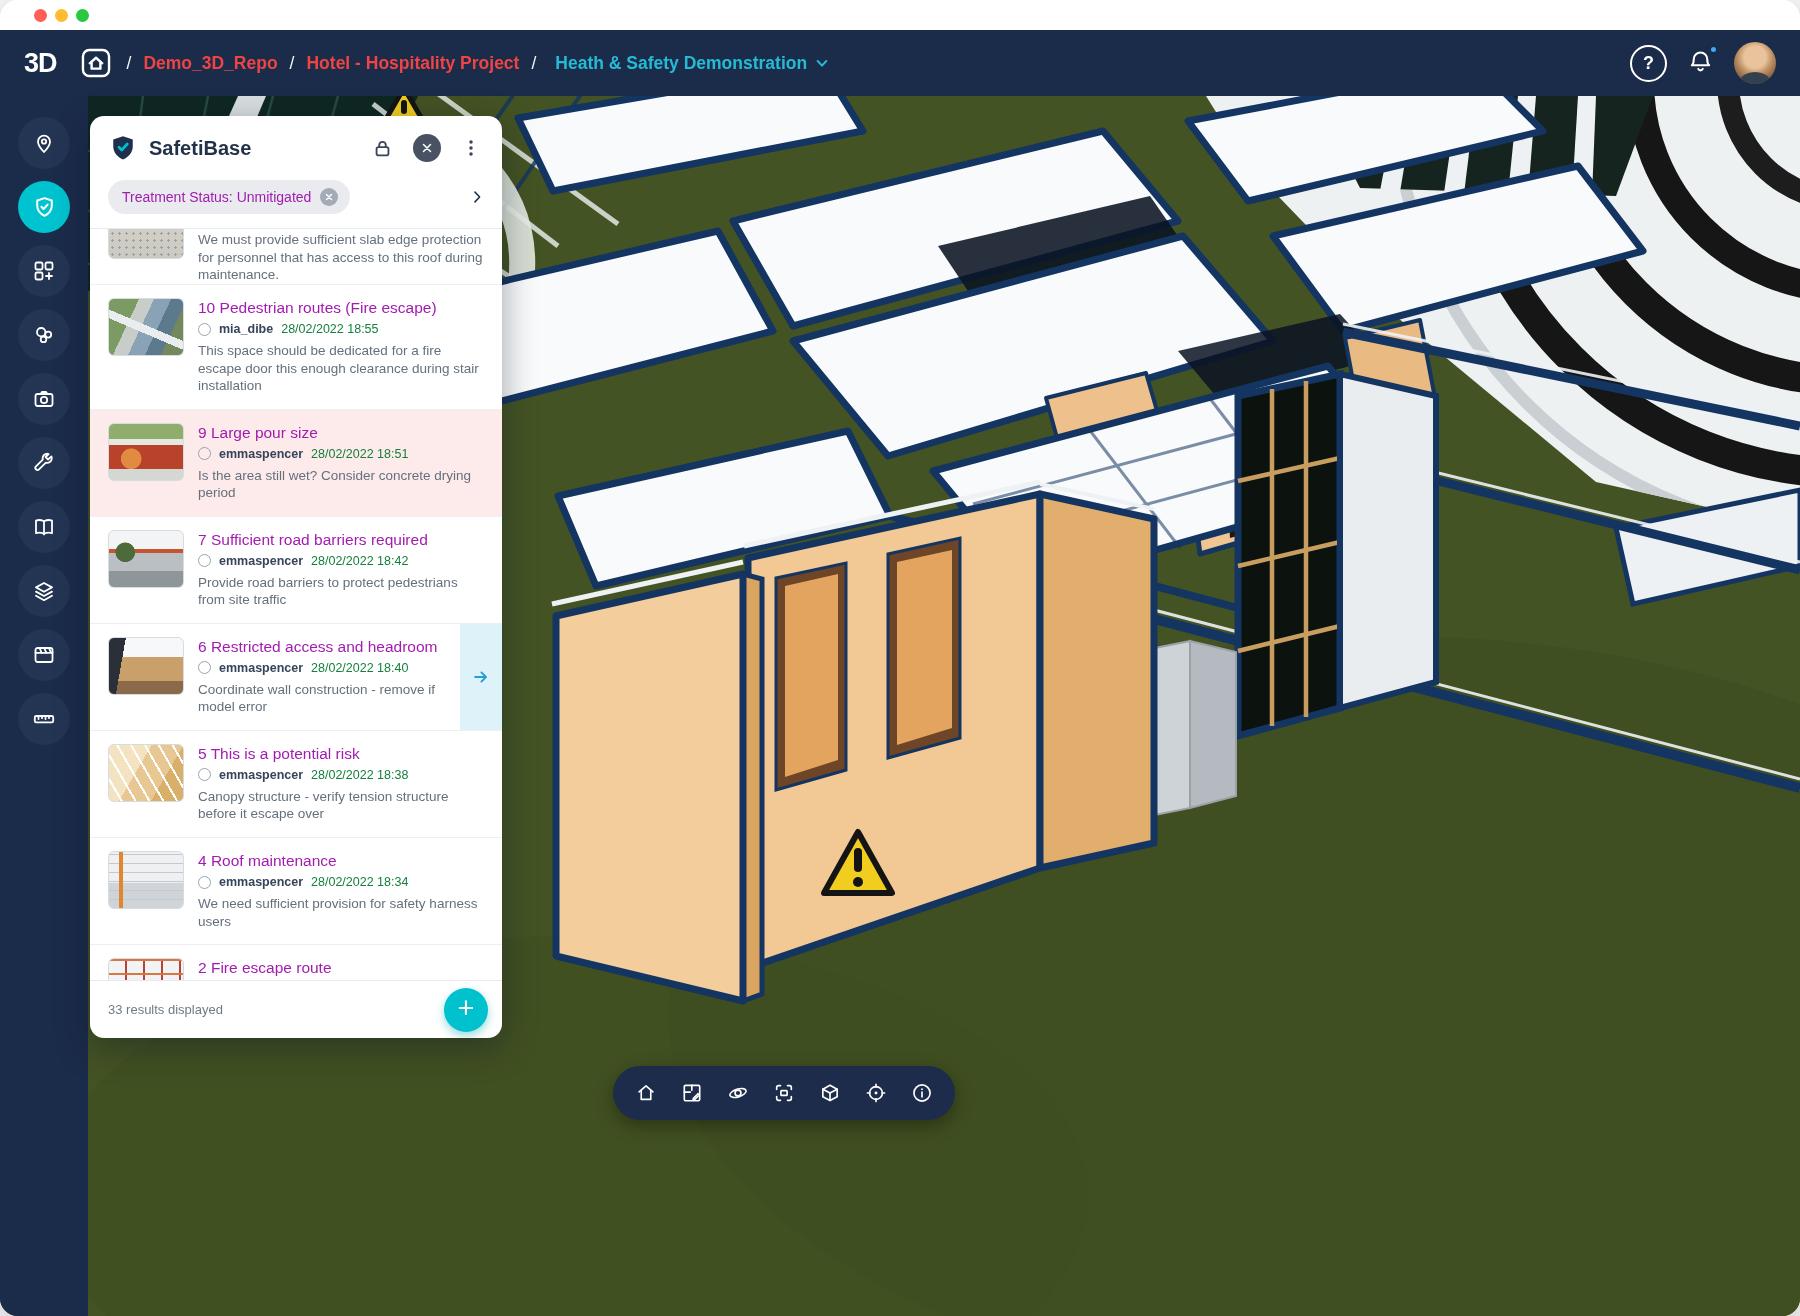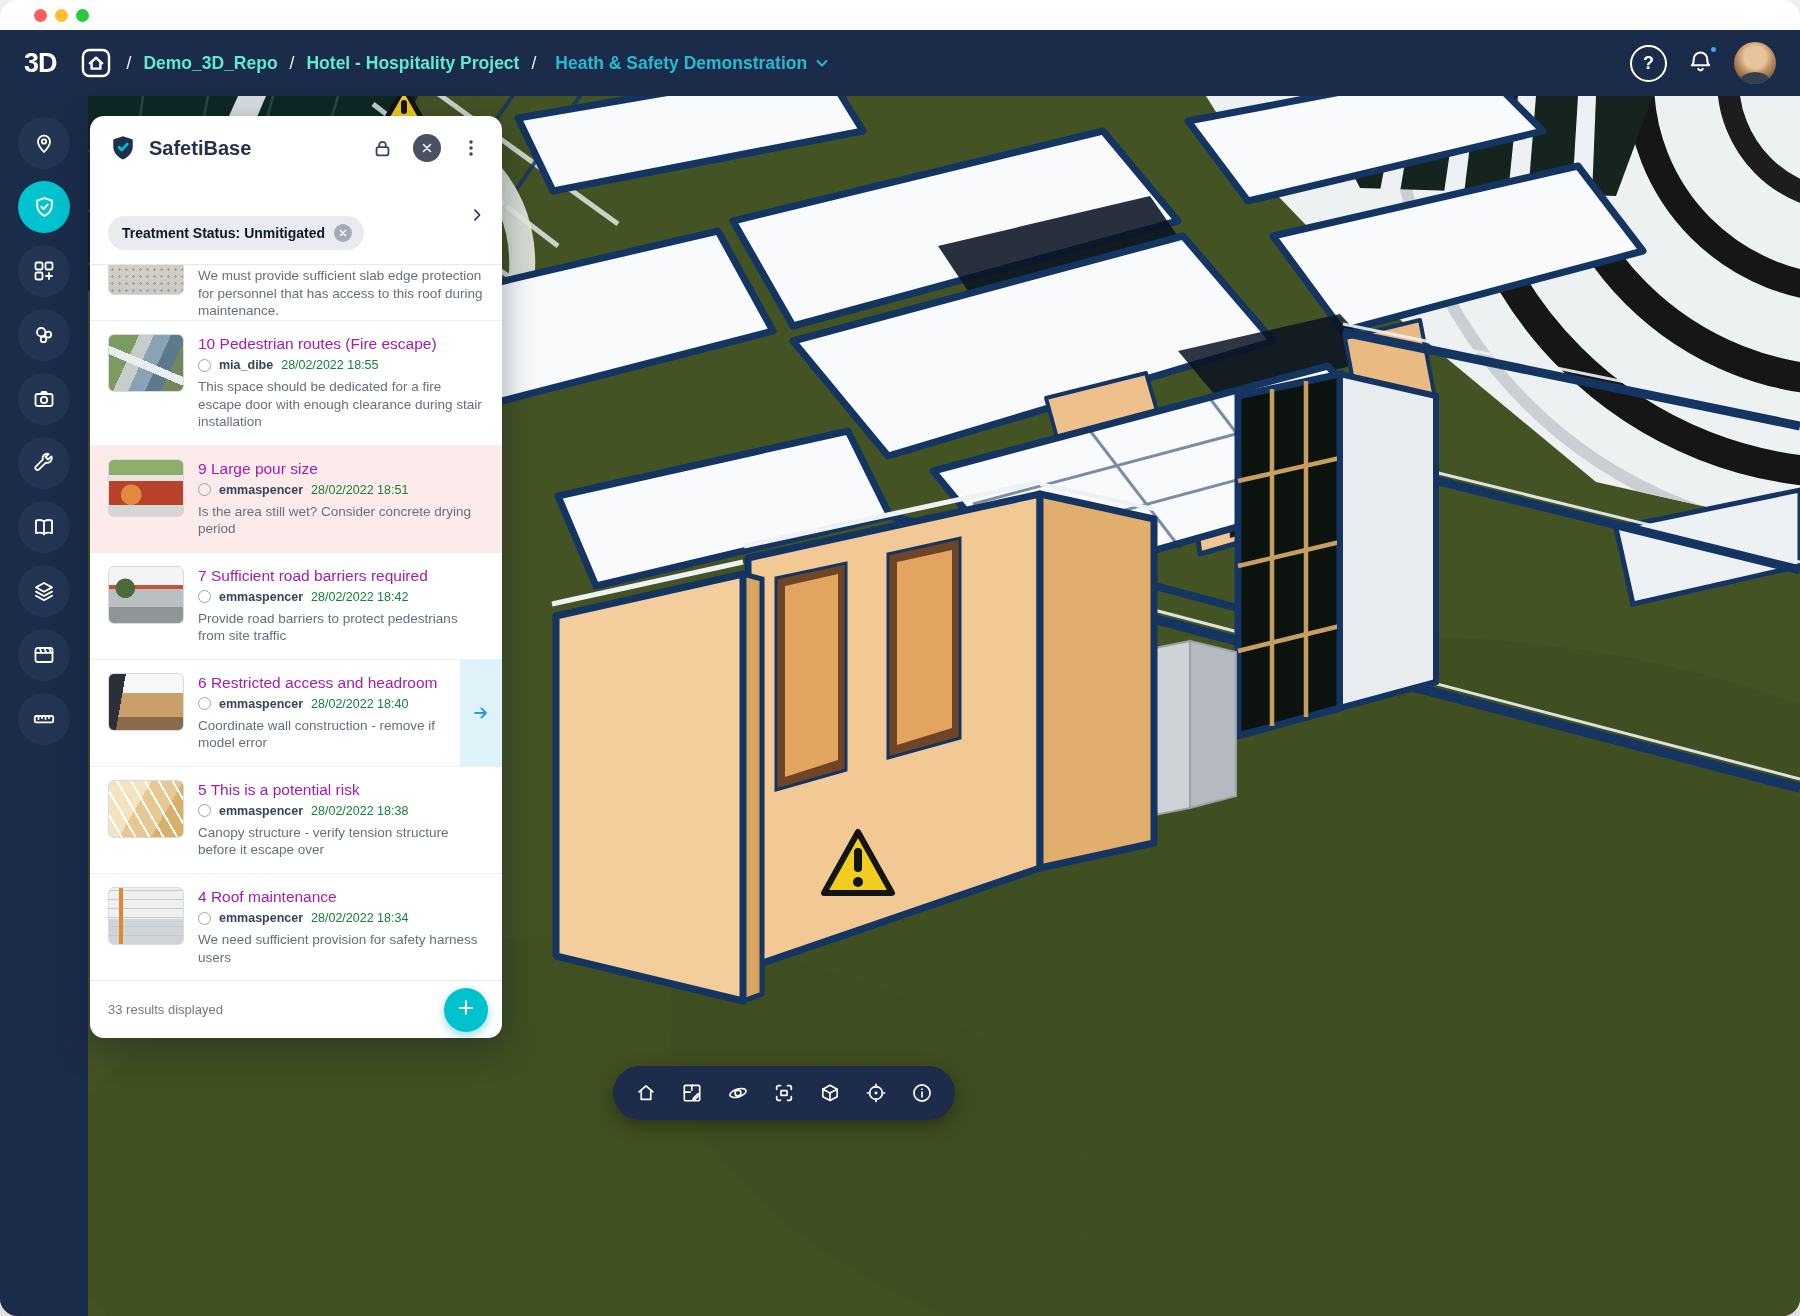--- a/index.html
+++ b/index.html
@@ -11,21 +11,21 @@
   .titlebar{height:30px;background:#fff;display:flex;align-items:center;padding-left:34px;gap:8px;}
   .light{width:13px;height:13px;border-radius:50%;display:inline-block;}
   .light.red{background:#ff5f57;}.light.yellow{background:#febc2e;}.light.green{background:#28c840;}
 
   
   .navbar{height:66px;background:#1b2b4a;display:flex;align-items:center;padding:0 24px;gap:14px;color:#fff;}
   .logo{font-size:27px;font-weight:800;letter-spacing:-1px;margin-right:8px;cursor:pointer;}
   .nav-icon-btn{background:none;border:none;padding:0;display:flex;align-items:center;justify-content:center;cursor:pointer;}
   .crumbs{display:flex;align-items:center;gap:12px;font-size:17.5px;font-weight:700;}
   .sep{font-weight:400;opacity:.95;}
-  .crumb{color:#5eead4;text-decoration:none;cursor:pointer;}
+  .crumb{color:#ef4444;text-decoration:none;cursor:pointer;}
   .crumb.active{color:#25bbd4;display:inline-flex;align-items:center;gap:7px;margin-left:7px;}
   .nav-right{margin-left:auto;display:flex;align-items:center;gap:18px;}
   .help-btn{width:37px;height:37px;border:2px solid #fff;border-radius:50%;background:none;color:#fff;
             font-size:18px;font-weight:700;display:flex;align-items:center;justify-content:center;cursor:pointer;}
   .bell-wrap{position:relative;background:none;border:none;padding:2px;cursor:pointer;}
   .bell-dot{position:absolute;top:-2px;right:-3px;width:11px;height:11px;border-radius:50%;
             background:#41a8f5;border:3px solid #1b2b4a;}
   .avatar{width:42px;height:42px;border-radius:50%;position:relative;overflow:hidden;cursor:pointer;
           background:radial-gradient(circle at 50% 36%,#e9c39b 0 32%,#bb8c60 52%,#7a5840 78%,#4d3827 100%);}
   .avatar::after{content:"";position:absolute;bottom:-7px;left:50%;transform:translateX(-50%);
@@ -50,21 +50,21 @@
 
   
   .panel{position:absolute;left:90px;top:20px;width:412px;height:922px;background:#fff;border-radius:14px;
       z-index:30;box-shadow:0 10px 34px rgba(8,20,40,.38);display:flex;flex-direction:column;overflow:hidden;}
   .panel-header{display:flex;align-items:center;gap:11px;padding:14px 16px 10px 18px;}
   .panel-title{font-size:20px;font-weight:700;color:#243248;flex:1;}
   .ph-btn{background:none;border:none;padding:4px;display:flex;align-items:center;justify-content:center;cursor:pointer;}
   .close-circle{width:28px;height:28px;border-radius:50%;background:#485263;display:flex;align-items:center;justify-content:center;}
   .filter-row{display:flex;align-items:center;justify-content:space-between;padding:4px 16px 14px 18px;}
   .chip{display:inline-flex;align-items:center;gap:9px;background:#e9ebef;border-radius:18px;
-        padding:8px 12px 8px 14px;font-size:14px;font-weight:700;color:#0f172a;cursor:pointer;margin-top:36px;}
+        padding:8px 12px 8px 14px;font-size:14px;font-weight:400;color:#a21caf;cursor:pointer;}
   .chip-x{width:18px;height:18px;border-radius:50%;background:#a2abb6;display:flex;align-items:center;
         justify-content:center;border:none;padding:0;cursor:pointer;flex:none;}
   .list{flex:1;overflow:hidden;border-top:1px solid #e6e9ed;}
   .risk-item{position:relative;display:flex;gap:14px;align-items:flex-start;padding:13px 18px 14px;
         border-bottom:1px solid #edeff2;background:#fff;cursor:pointer;}
   .risk-item.highlighted{background:#fdeaea;}
   .risk-item.selected{padding-right:58px;}
   .thumb{width:76px;height:58px;border-radius:6px;border:1px solid #d7dce1;flex:none;background:#e8e6df;overflow:hidden;}
   .risk-body{min-width:0;flex:1;}
   .risk-title{font-size:15.5px;font-weight:500;color:#a21caf;margin:1px 0 5px;}
@@ -448,21 +448,21 @@
 
       <div class="risk-item">
     <div class="thumb thumb-bridge"></div>
     <div class="risk-body">
       <div class="risk-title">10 Pedestrian routes (Fire escape)</div>
       <div class="risk-meta">
         <span class="status-circle"></span>
         <span class="risk-author">mia_dibe</span>
         <span class="risk-time">28/02/2022 18:55</span>
       </div>
-      <div class="risk-desc">This space should be dedicated for a fire escape door with enough clearance during stair installation</div>
+      <div class="risk-desc">This space should be dedicated for a fire escape door this enough clearance during stair installation</div>
     </div>
 
   </div>
           <div class="risk-item highlighted">
     <div class="thumb thumb-redplan"></div>
     <div class="risk-body">
       <div class="risk-title">9 Large pour size</div>
       <div class="risk-meta">
         <span class="status-circle"></span>
         <span class="risk-author">emmaspencer</span>

